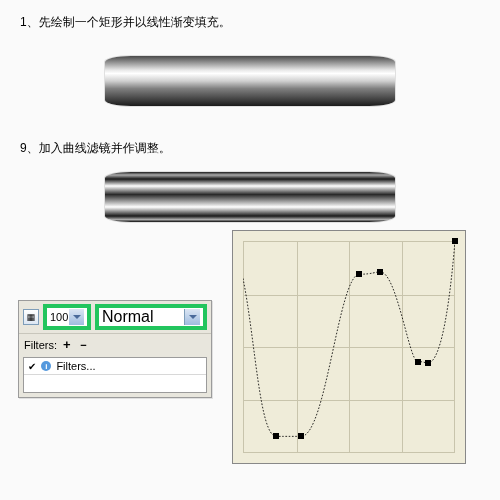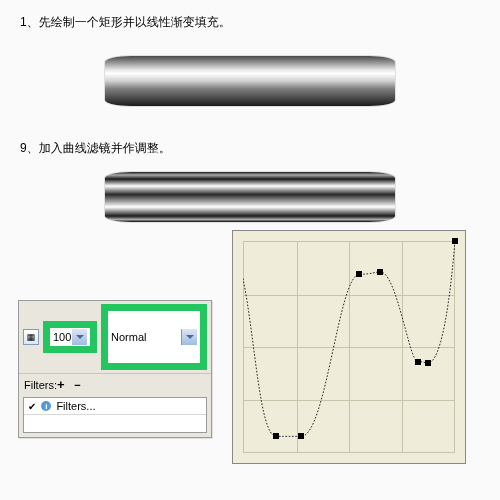--- a/index.html
+++ b/index.html
@@ -3,27 +3,27 @@
 <meta charset="utf-8">
 <style>
 body{margin:0;width:500px;height:500px;background:#fafafa;font-family:Tahoma,Arial,sans-serif;font-size:12px;color:#000}
 .step{padding:14px 20px 5px}
 .bar-wrap{display:flex;justify-content:center;padding:20px 0}
 .bar1{width:290px;height:50px;border-radius:26px/6px;background:linear-gradient(to bottom,#4a4a4a 0%,#e8e8e8 28%,#fff 35%,#d0d0d0 50%,#808080 65%,#2a2a2a 95%,#1a1a1a 100%);box-shadow:0 0 0 1px rgba(0,0,0,.1)}
 .bar2{width:290px;height:50px;border-radius:26px/6px;background:linear-gradient(to bottom,#1a1a1a 0%,#aaa 6%,#1a1a1a 14%,#fff 28%,#2a2a2a 45%,#fff 70%,#1a1a1a 88%,#aaa 95%,#0a0a0a 100%);box-shadow:0 0 0 1px rgba(0,0,0,.1)}
 .bottom{display:flex;gap:20px;padding:0 18px;align-items:flex-start;margin-top:-6px}
 .panel{width:192px;margin-top:70px;border:1px solid #9b9b9b;background:#e8e6dd;box-shadow:1px 1px 0 rgba(0,0,0,.1)}
 .prow{display:flex;align-items:center;padding:3px 4px;gap:4px;border-bottom:1px solid #c8c6bc}
-.field{display:flex;align-items:center;border:7px solid #22c55e;background:#fff;height:18px}
+.field{display:flex;align-items:center;border:4px solid #22c55e;background:#fff;height:18px}
 .num{width:34px;padding:0 3px;font-size:11px}
-.sel{flex:1;padding:17px 3px;font-size:11px;display:flex;justify-content:space-between;align-items:center}
+.sel{flex:1;padding:0 3px;font-size:16px;display:flex;justify-content:space-between;align-items:center}
 .caret{width:15px;height:16px;background:linear-gradient(#dce6f3,#9fbce0);border-left:1px solid #7e9db9;display:flex;align-items:center;justify-content:center}
 .caret:after{content:"";border:4px solid transparent;border-top:4px solid #4a6a9a;margin-top:3px}
 .sq{width:14px;height:14px;border:1px solid #7e9db9;background:linear-gradient(#fff,#dce6f3);display:flex;align-items:center;justify-content:center;font-size:9px}
-.frow{padding:3px 5px;font-size:11px;display:flex;align-items:center;}
+.frow{padding:3px 5px;font-size:11px;display:flex;align-items:center;gap:6px}
 .pm{font-weight:bold;font-size:13px;letter-spacing:3px}
 .list{margin:2px 4px 4px;background:#fff;border:1px solid #9b9b9b;height:34px}
 .litem{display:flex;align-items:center;gap:5px;padding:2px 4px;border-bottom:1px solid #d8d8d8;font-size:11px}
 .chk{color:#000;font-size:10px}
 .fdot{width:10px;height:10px;background:#5599dd;border-radius:50%;display:flex;align-items:center;justify-content:center;color:#fff;font-size:8px;font-weight:bold}
 .graph{width:232px;height:232px;border:1px solid #888;background:#efecd9;position:relative}
 .grid{position:absolute;inset:10px;border:1px solid #c8c4ac}
 .gl{position:absolute;background:#c8c4ac}
 .gv{width:1px;top:0;bottom:0}.gh{height:1px;left:0;right:0}
 .curve{position:absolute;inset:10px}

